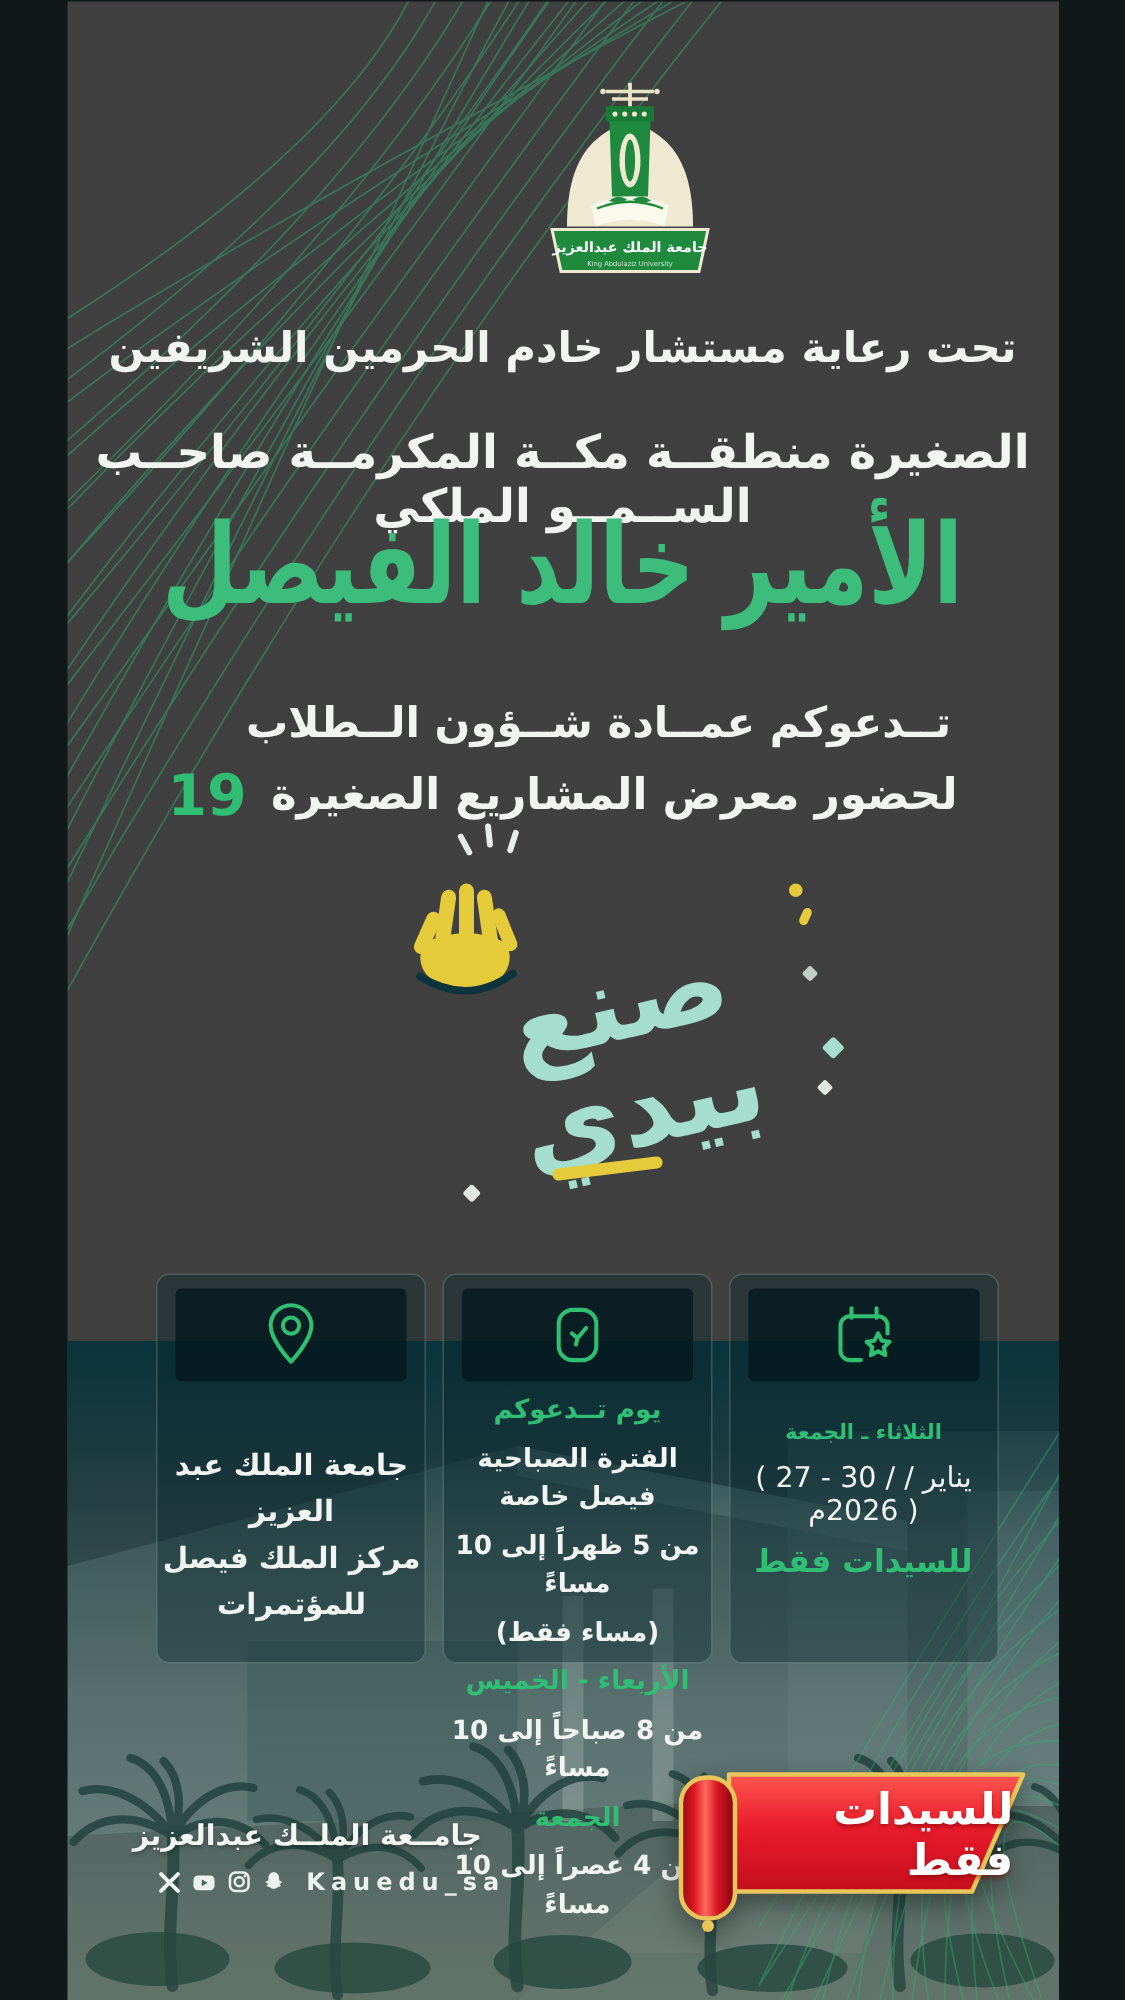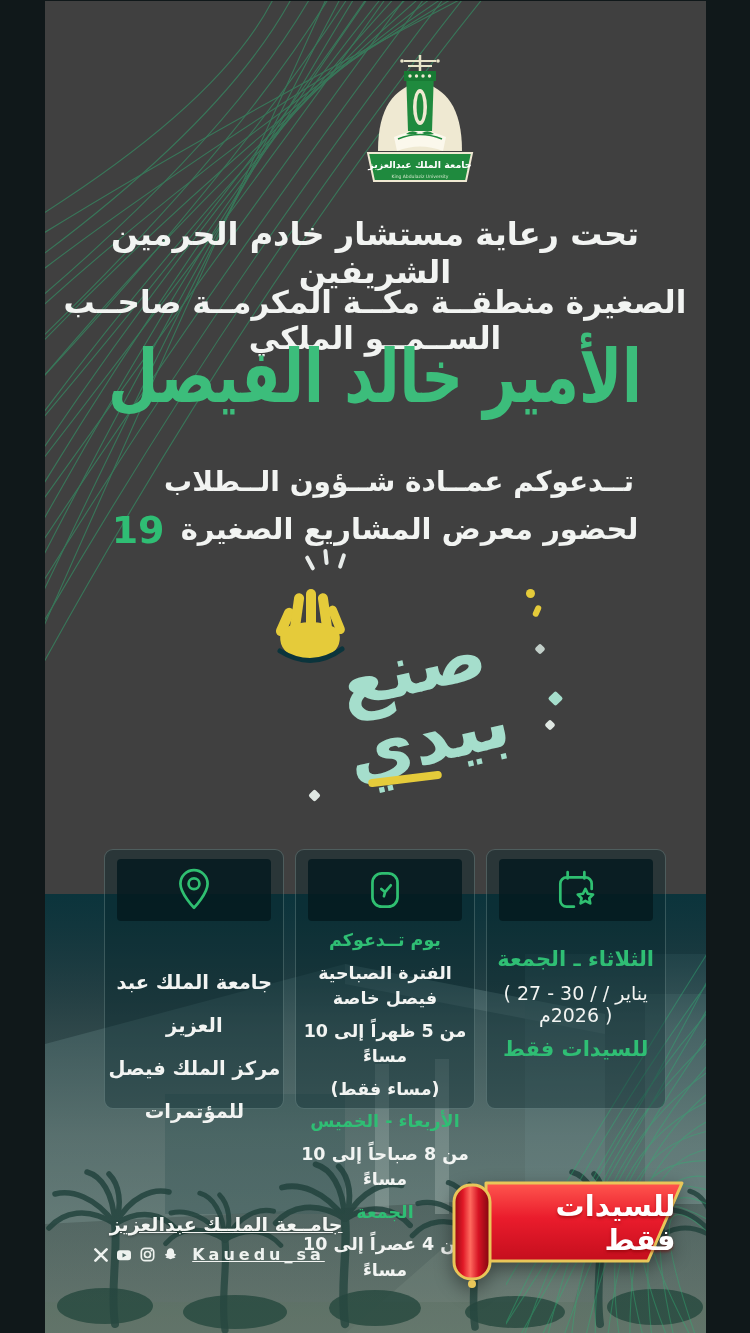--- a/index.html
+++ b/index.html
@@ -20,21 +20,21 @@
     background:linear-gradient(180deg,rgba(93,118,114,0) 0%,rgba(104,126,120,.45) 35%,rgba(120,138,130,.72) 70%,rgba(128,142,130,.85) 100%);}
   .photo-tint{position:absolute;inset:0;
     background:linear-gradient(180deg,#0b343c 0%,rgba(11,52,60,.85) 9%,rgba(11,52,60,.5) 30%,rgba(13,54,60,.3) 55%,rgba(22,60,60,.18) 100%);}
   .photo svg{position:absolute;inset:0;}
 
   
   .emblem{position:absolute;top:54px;left:315px;width:120px;height:136px;z-index:2;}
 
   
   .tline{position:absolute;left:0;right:0;text-align:center;font-weight:bold;z-index:2;}
-  .t1{top:214px;font-size:32px;letter-spacing:0;}
+  .t1{top:214px;font-size:28px;letter-spacing:0;}
   .t2{top:283px;font-size:31px;}
   .prince{top:332px;font-size:58px;color:#3cbd7b;transform:scaleY(1.28);transform-origin:top center;}
   .inv1{top:464px;font-size:28px;padding-left:48px;}
   .inv2{top:507px;font-size:29px;}
   .edition{color:#2fbe74;font-size:38px;vertical-align:-4px;display:inline-block;margin-right:6px;direction:ltr;unicode-bidi:isolate;}
 
   
   .event-logo{position:absolute;top:552px;left:205px;width:340px;height:268px;z-index:2;}
   .wordmark{position:absolute;top:78px;left:8px;width:324px;text-align:center;
     color:#a5decc;font-size:72px;font-weight:bold;transform:rotate(-13deg);line-height:1;}
@@ -54,35 +54,35 @@
   .dash-y{left:118px;top:222px;width:74px;height:8px;border-radius:5px;background:#e5cb3a;transform:rotate(-7deg);}
 
   
   .cards-row{position:absolute;top:848px;right:40px;left:60px;height:260px;
     display:flex;gap:11px;direction:rtl;z-index:3;}
   .card{flex:1;border:1px solid rgba(205,232,222,.22);border-radius:9px;
     background:rgba(8,40,46,.38);box-sizing:border-box;text-align:center;}
   .card-head{height:62px;margin:9px 12px 0;border-radius:4px;background:rgba(4,26,31,.82);
     display:flex;align-items:center;justify-content:center;}
   .gtx{color:#2fbe74;}
-  .dates-days{margin-top:26px;font-size:21px;font-weight:bold;}
+  .dates-days{margin-top:26px;font-size:14px;font-weight:bold;}
   .dates-range{margin-top:11px;font-size:19px;font-weight:normal;direction:ltr;unicode-bidi:isolate;}
   .dates-note{margin-top:11px;font-size:21px;font-weight:bold;}
   .sched{margin-top:7px;font-size:17.5px;line-height:25.5px;font-weight:bold;}
-  .loc{margin-top:40px;font-size:19.5px;line-height:43px;font-weight:bold;}
+  .loc{margin-top:40px;font-size:19.5px;line-height:31px;font-weight:bold;}
 
   
   .ribbon{position:absolute;top:1172px;right:14px;width:256px;height:120px;z-index:5;
     filter:drop-shadow(0 6px 9px rgba(0,0,0,.4));}
   .ribbon-label{position:absolute;left:58px;right:16px;top:12px;height:76px;
     display:flex;align-items:center;justify-content:center;
     color:#fff;font-size:29px;font-weight:bold;text-shadow:0 2px 3px rgba(120,0,0,.5);}
 
   
-  .footer{position:absolute;left:32px;top:1212px;width:266px;z-index:4;text-align:right;text-decoration:underline;}
+  .footer{position:absolute;left:44px;top:1212px;width:266px;z-index:4;text-align:left;}
   .footer-uni{font-size:19px;font-weight:bold;color:#f4f6f3;text-shadow:0 1px 3px rgba(0,0,0,.35);}
   .social-row{margin-top:10px;display:flex;direction:ltr;align-items:center;justify-content:center;gap:8px;}
   .handle{color:#eef2ef;font-size:16px;font-weight:bold;letter-spacing:4px;margin-left:6px;}
 </style>
 </head>
 <body>
 
 <div class="poster">
 
   <svg id="mesh-tl" class="mesh" width="450" height="720" viewBox="0 0 450 720">

